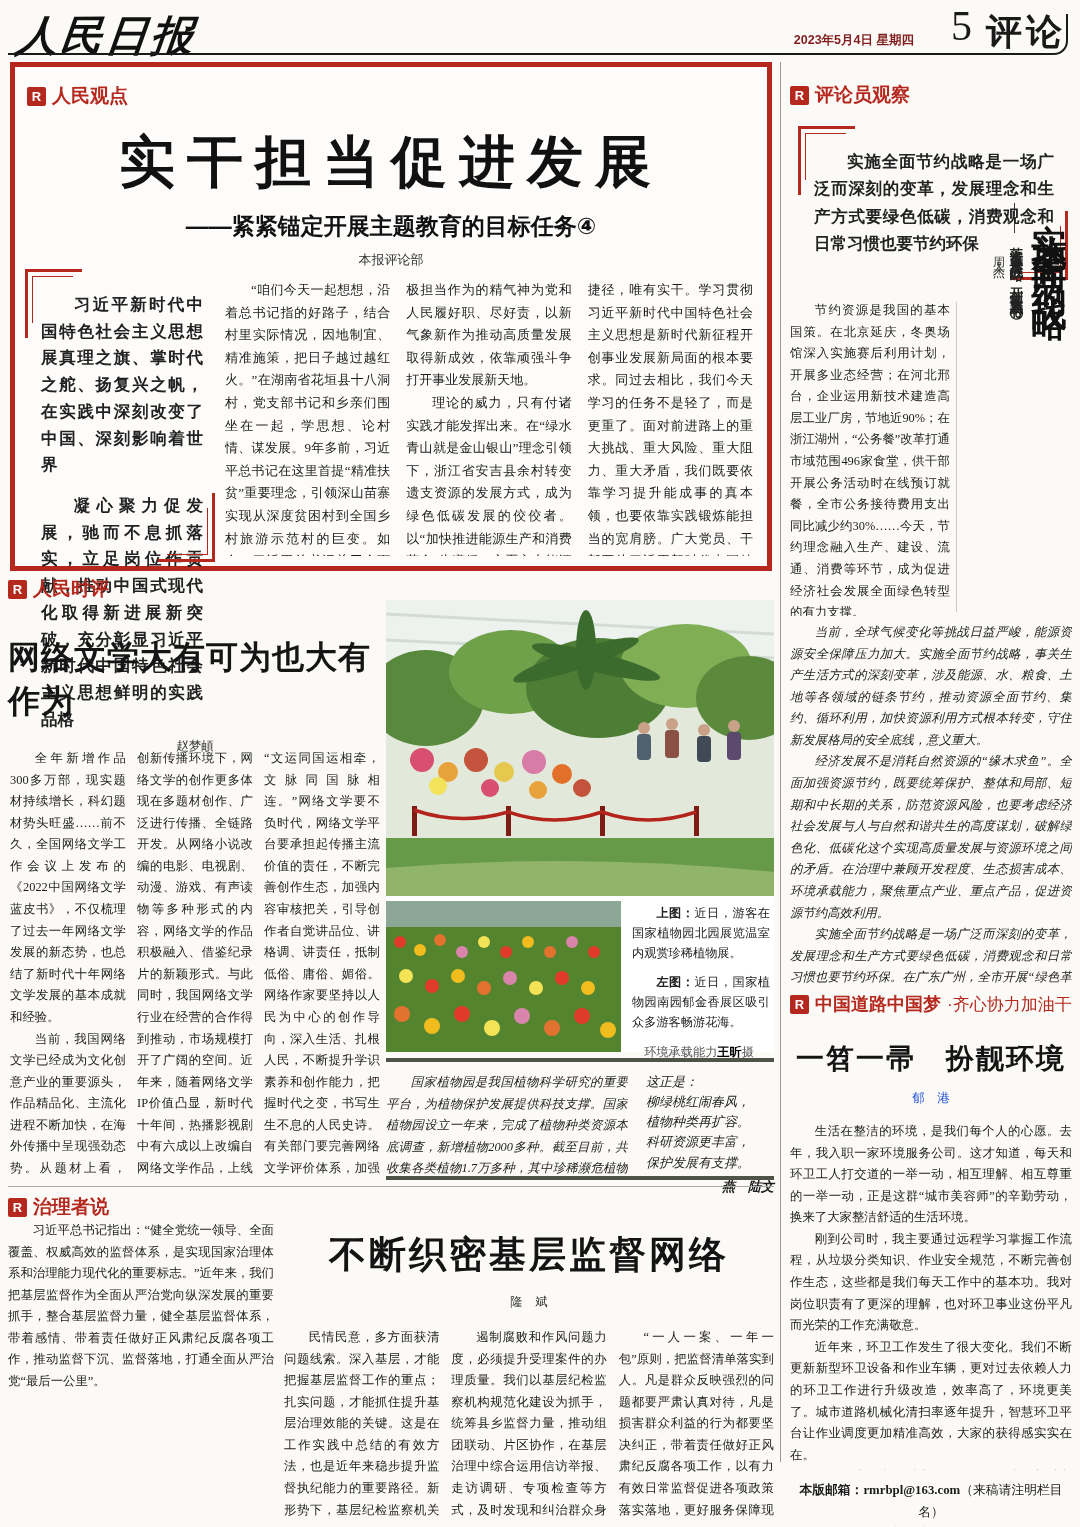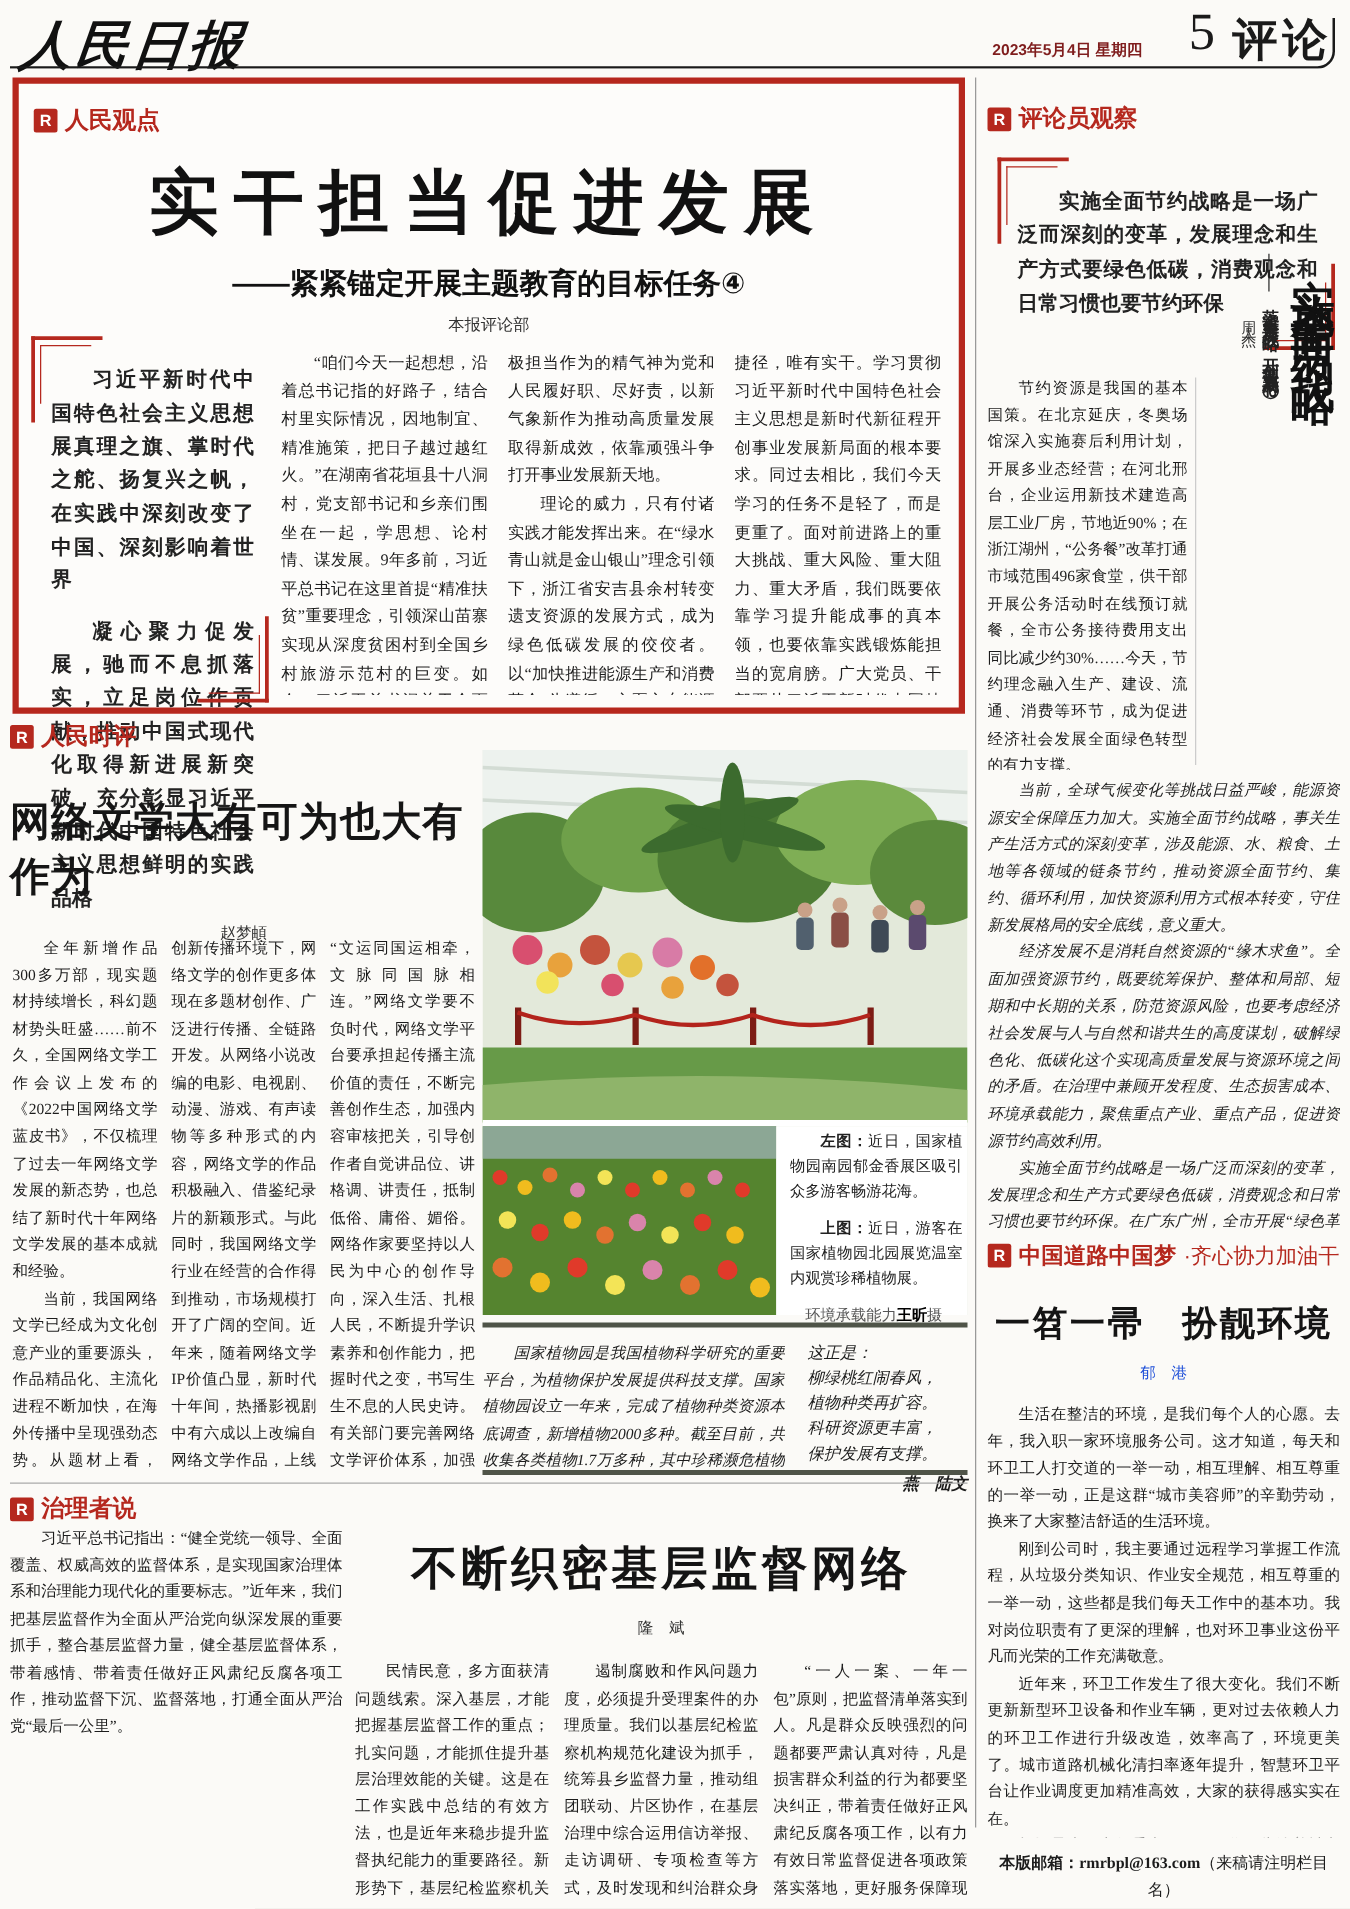--- a/index.html
+++ b/index.html
@@ -234,22 +234,22 @@
         <circle cx="136" cy="416" r="8" fill="#d984ab"></circle>
           <circle cx="166" cy="428" r="8" fill="#e27230"></circle>
         <circle cx="196" cy="416" r="8" fill="#e03a2a"></circle>
           <circle cx="222" cy="430" r="8" fill="#f0bc1e"></circle>
       </g>
       <rect x="235" y="301" width="153" height="151" fill="#ffffff"></rect>
     </svg>
   </div>
 
   <div class="photo-cap">
+    <p><b>上图：</b><span>近日，游客在国家植物园北园展览温室内观赏珍稀植物展。</span></p>
     <p><b>左图：</b><span>近日，国家植物园南园郁金香展区吸引众多游客畅游花海。</span></p>
-    <p><b>上图：</b><span>近日，游客在国家植物园北园展览温室内观赏珍稀植物展。</span></p>
     <p class="credit"><span>环境承载能力</span><b>王昕</b><span>摄</span></p>
   </div>
 
   <div class="photo-note">
     <div class="photo-note-left">
       <p class="bp">国家植物园是我国植物科学研究的重要平台，为植物保护发展提供科技支撑。国家植物园设立一年来，完成了植物种类资源本底调查，新增植物2000多种。截至目前，共收集各类植物1.7万多种，其中珍稀濒危植物近千种，成为全国植物多样性保护的示范区。</p>
     </div>
     <div class="photo-note-right">
       <p>这正是：</p>
       <p>柳绿桃红闹春风，</p>
@@ -321,21 +321,21 @@
   <div class="daolu">
     <div class="sec-label daolu-label">
       <span class="ricon">R</span>
       <span>中国道路中国梦</span>
         <span class="suffix">·齐心协力加油干</span>
     </div>
     <div class="daolu-headline sans">一笤一帚　扮靓环境</div>
     <div class="daolu-author">郁　港</div>
     <div class="daolu-body">
       <p class="bp">生活在整洁的环境，是我们每个人的心愿。去年，我入职一家环境服务公司。这才知道，每天和环卫工人打交道的一举一动，相互理解、相互尊重的一举一动，正是这群“城市美容师”的辛勤劳动，换来了大家整洁舒适的生活环境。</p>
-      <p class="bp">刚到公司时，我主要通过远程学习掌握工作流程，从垃圾分类知识、作业安全规范，相互尊重的一举一动，这些都是我们每天工作中的基本功。我对岗位职责有了更深的理解，也对环卫事业这份平凡而光荣的工作充满敬意。</p>
+      <p class="bp">刚到公司时，我主要通过远程学习掌握工作流程，从垃圾分类知识、作业安全规范，不断完善创作生态，这些都是我们每天工作中的基本功。我对岗位职责有了更深的理解，也对环卫事业这份平凡而光荣的工作充满敬意。</p>
       <p class="bp">近年来，环卫工作发生了很大变化。我们不断更新新型环卫设备和作业车辆，更对过去依赖人力的环卫工作进行升级改造，效率高了，环境更美了。城市道路机械化清扫率逐年提升，智慧环卫平台让作业调度更加精准高效，大家的获得感实实在在。</p>
       <p class="bp">扫帚虽小，责任重大。环卫工作一头连着城市形象，一头连着民生福祉。我们将继续发扬吃苦耐劳的精神，脚踏实地、勤勉劳动，在平凡岗位上创造不平凡的业绩，为人们创造更好的人居环境，为建设美丽中国添砖加瓦。</p>
 
     </div>
   </div>
 
   <div class="pfooter">
     <div><b>本版邮箱：</b><b>rmrbpl@163.com</b><span>（来稿请注明栏目名）</span></div>
     <div><b>本版责编：</b><b>刘天亮　崔　妍　孟繁哲</b></div>
   </div>

